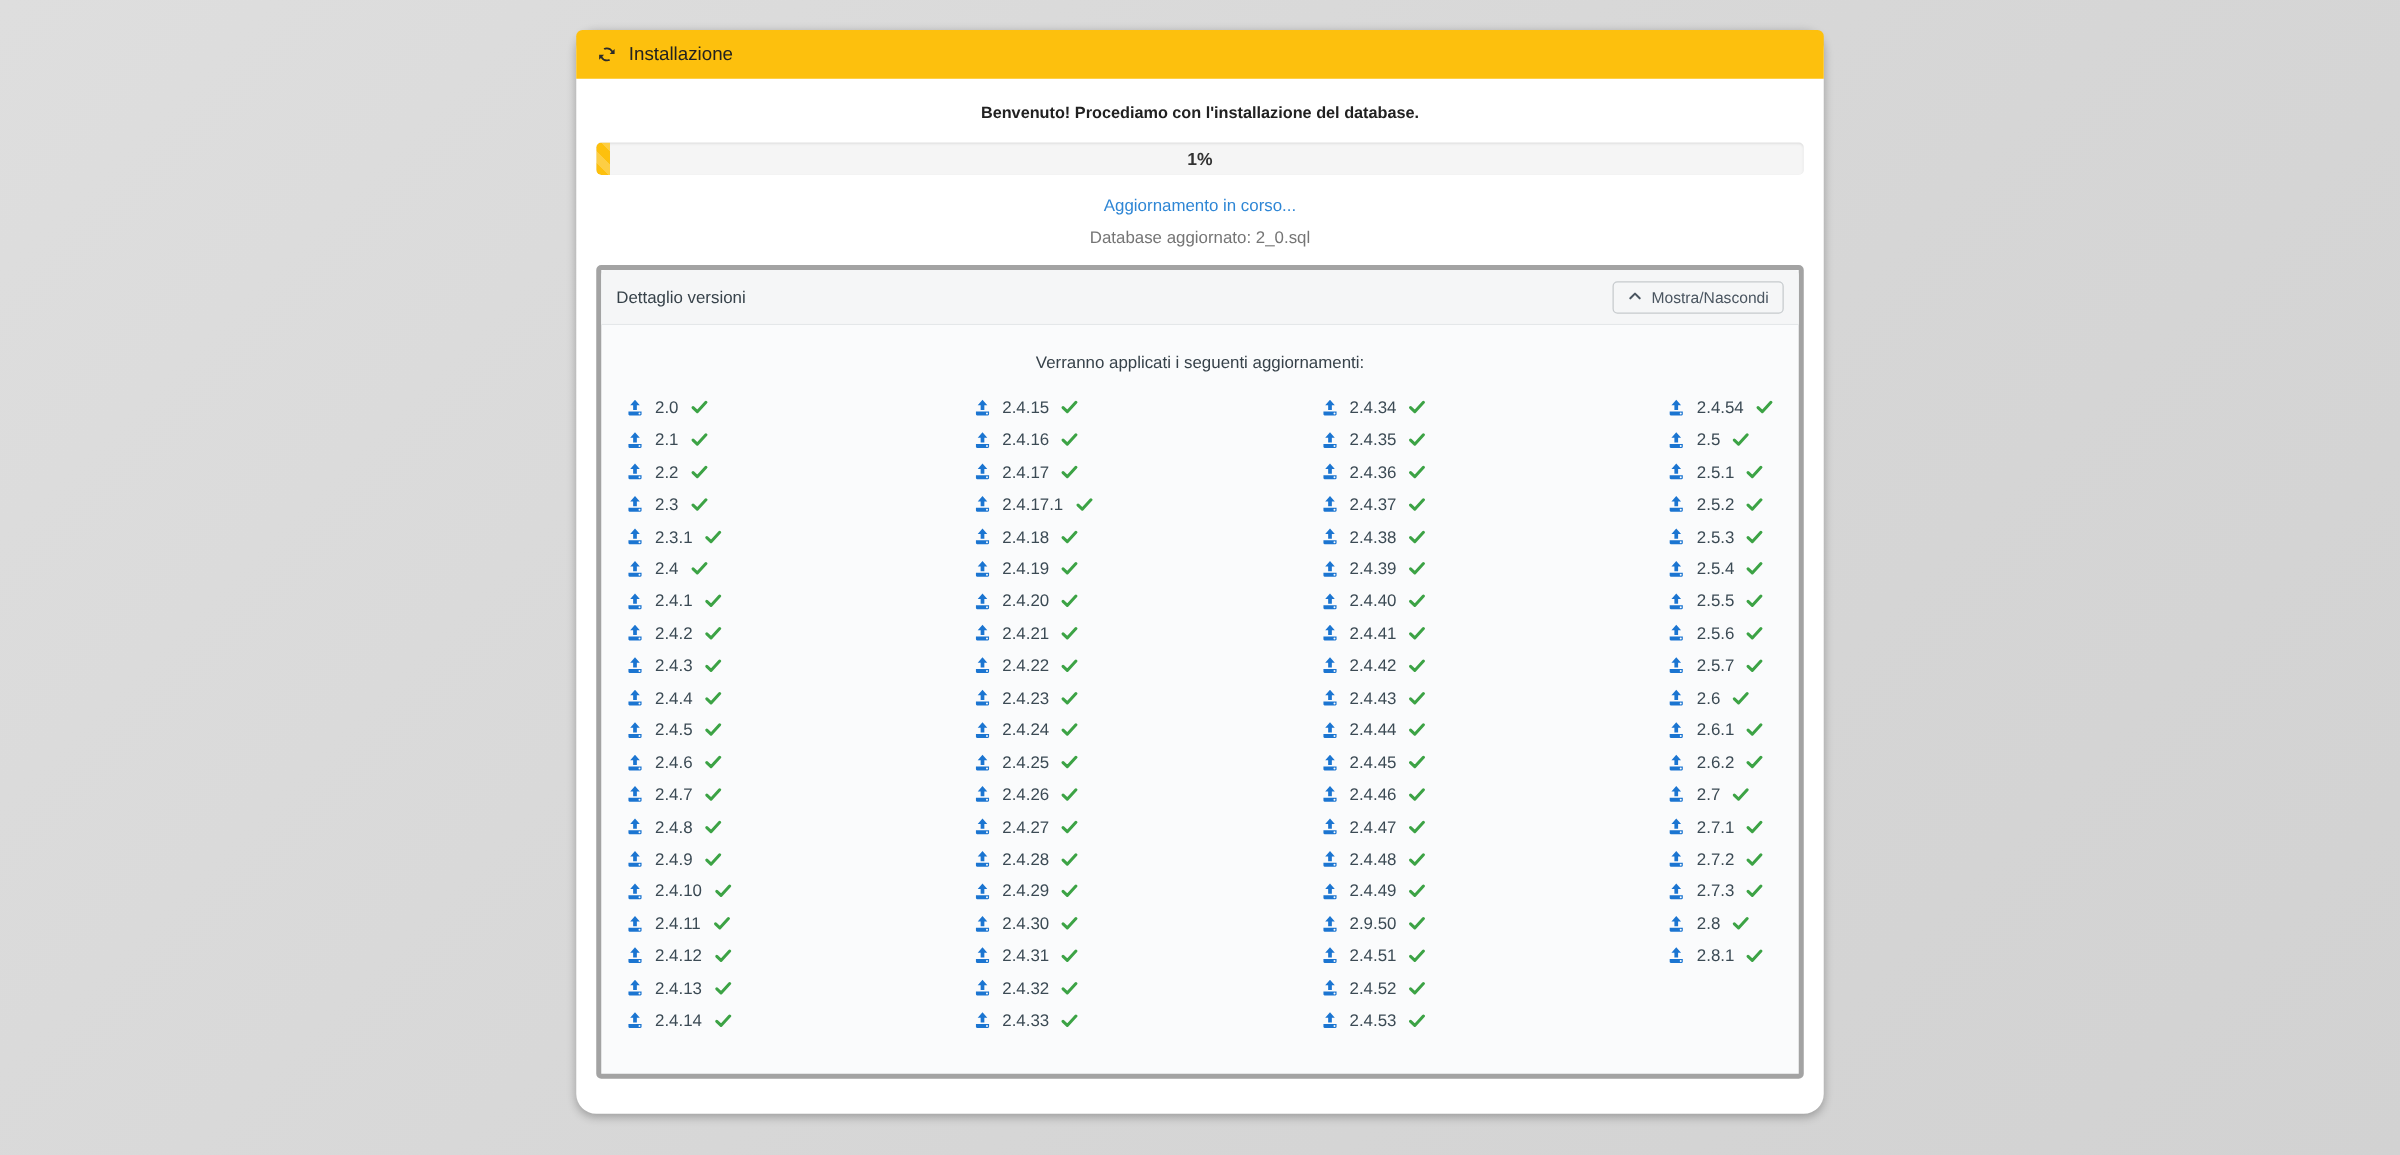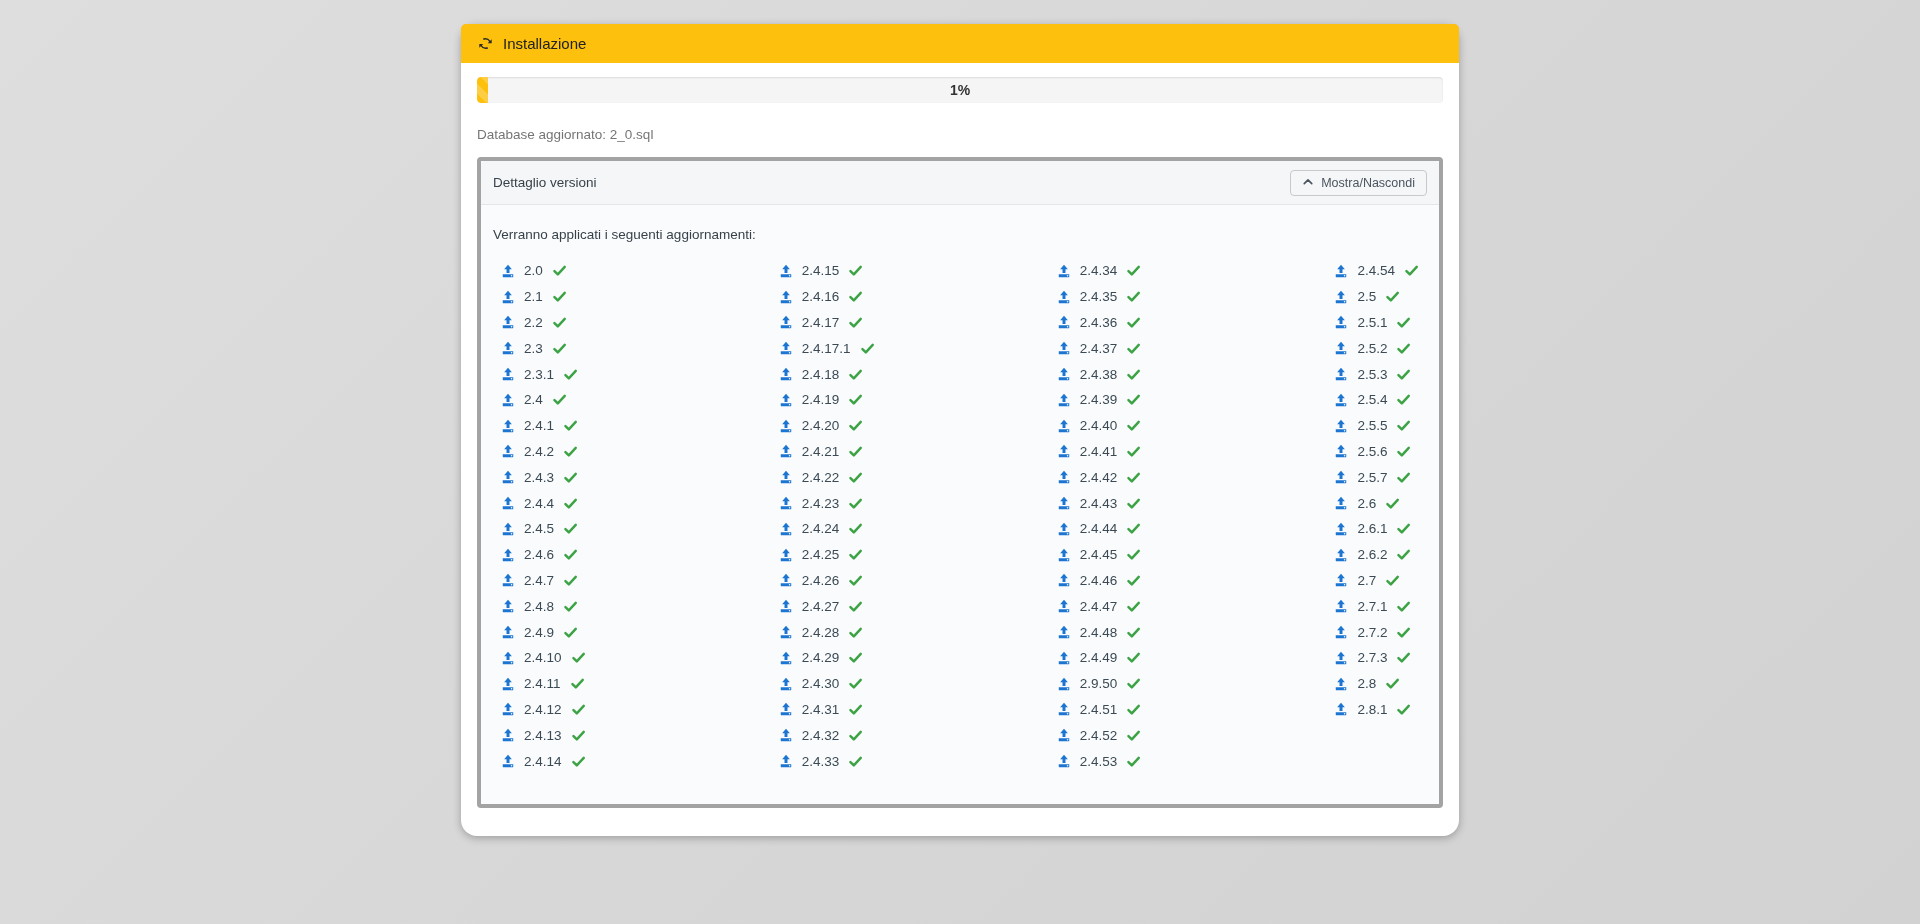--- a/index.html
+++ b/index.html
@@ -62,24 +62,24 @@
     color: #333333;
   }
 
   .status-line {
     text-align: center;
     color: #2e86d5;
     font-size: 13.5px;
     margin-top: 17px;
   }
   .status-detail {
-    text-align: left;
+    text-align: center;
     color: #757575;
     font-size: 13.5px;
-    margin-top: 24px;
+    margin-top: 10px;
   }
 
   .panel {
     margin-top: 15px;
     border: 4px solid #a3a3a3;
     border-radius: 4px;
     background: #fafbfc;
   }
   .panel-header {
     background: #f5f6f7;
@@ -100,21 +100,21 @@
     border: 1px solid #c6cacd;
     border-radius: 4px;
     padding: 5px 11px;
     font-family: "Liberation Sans", sans-serif;
     font-size: 12.5px;
     color: #4a5560;
     cursor: pointer;
   }
   .panel-body { padding: 16px 12px 30px; }
   .list-intro {
-    text-align: left;
+    text-align: center;
     font-size: 13.5px;
     color: #37424a;
     margin: 6px 0 16px;
   }
   .versions-grid {
     display: grid;
     grid-auto-flow: column;
     grid-template-rows: repeat(20, 25.8px);
     grid-template-columns: repeat(3, 1fr);
     padding: 0 8px;
@@ -141,26 +141,28 @@
           <path d="M8 2.1a5.9 5.9 0 0 1 5.05 2.85L14.6 3.4v4.2h-4.2l1.55-1.55A4.3 4.3 0 0 0 8 3.7a4.3 4.3 0 0 0-1.9.44L5.2 2.72A5.9 5.9 0 0 1 8 2.1z"></path>
           <path d="M8 13.9a5.9 5.9 0 0 1-5.05-2.85L1.4 12.6V8.4h4.2L4.05 9.95A4.3 4.3 0 0 0 8 12.3a4.3 4.3 0 0 0 1.9-.44l.9 1.42A5.9 5.9 0 0 1 8 13.9z"></path>
         </g>
       </svg>
     </span>
     <span class="title">Installazione</span>
   </div>
 
   <div class="card-body">
 
+    <div class="welcome">Benvenuto! Procediamo con l'installazione del database.</div>
 
     <div class="progress">
       <div class="progress-fill" style="width: 1%;"></div>
       <div class="progress-label">1%</div>
     </div>
 
+    <div class="status-line">Aggiornamento in corso...</div>
     <div class="status-detail">Database aggiornato: 2_0.sql</div>
 
     <div class="panel">
       <div class="panel-header">
         <span class="panel-title">Dettaglio versioni</span>
         <button class="toggle-btn">
           <span class="icon">
             <svg width="12" height="12" viewBox="0 0 16 16">
               <path d="M3 10.2 L8 5.2 L13 10.2" fill="none" stroke="#4a5560" stroke-width="2.2" stroke-linecap="round" stroke-linejoin="round"></path>
             </svg>

